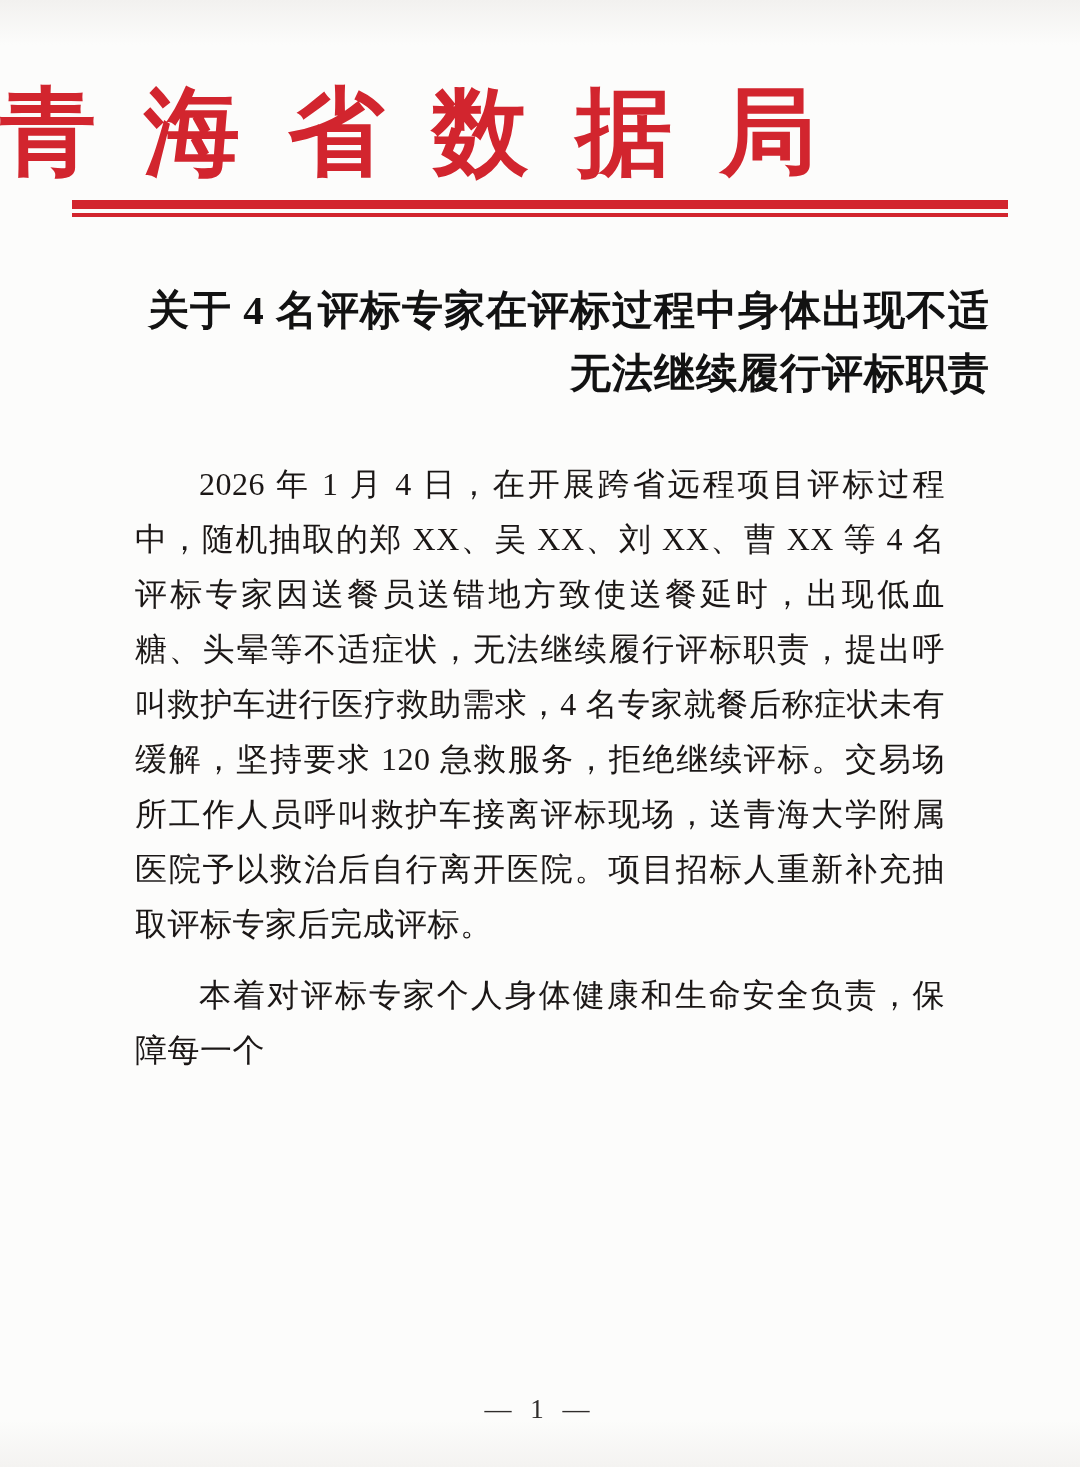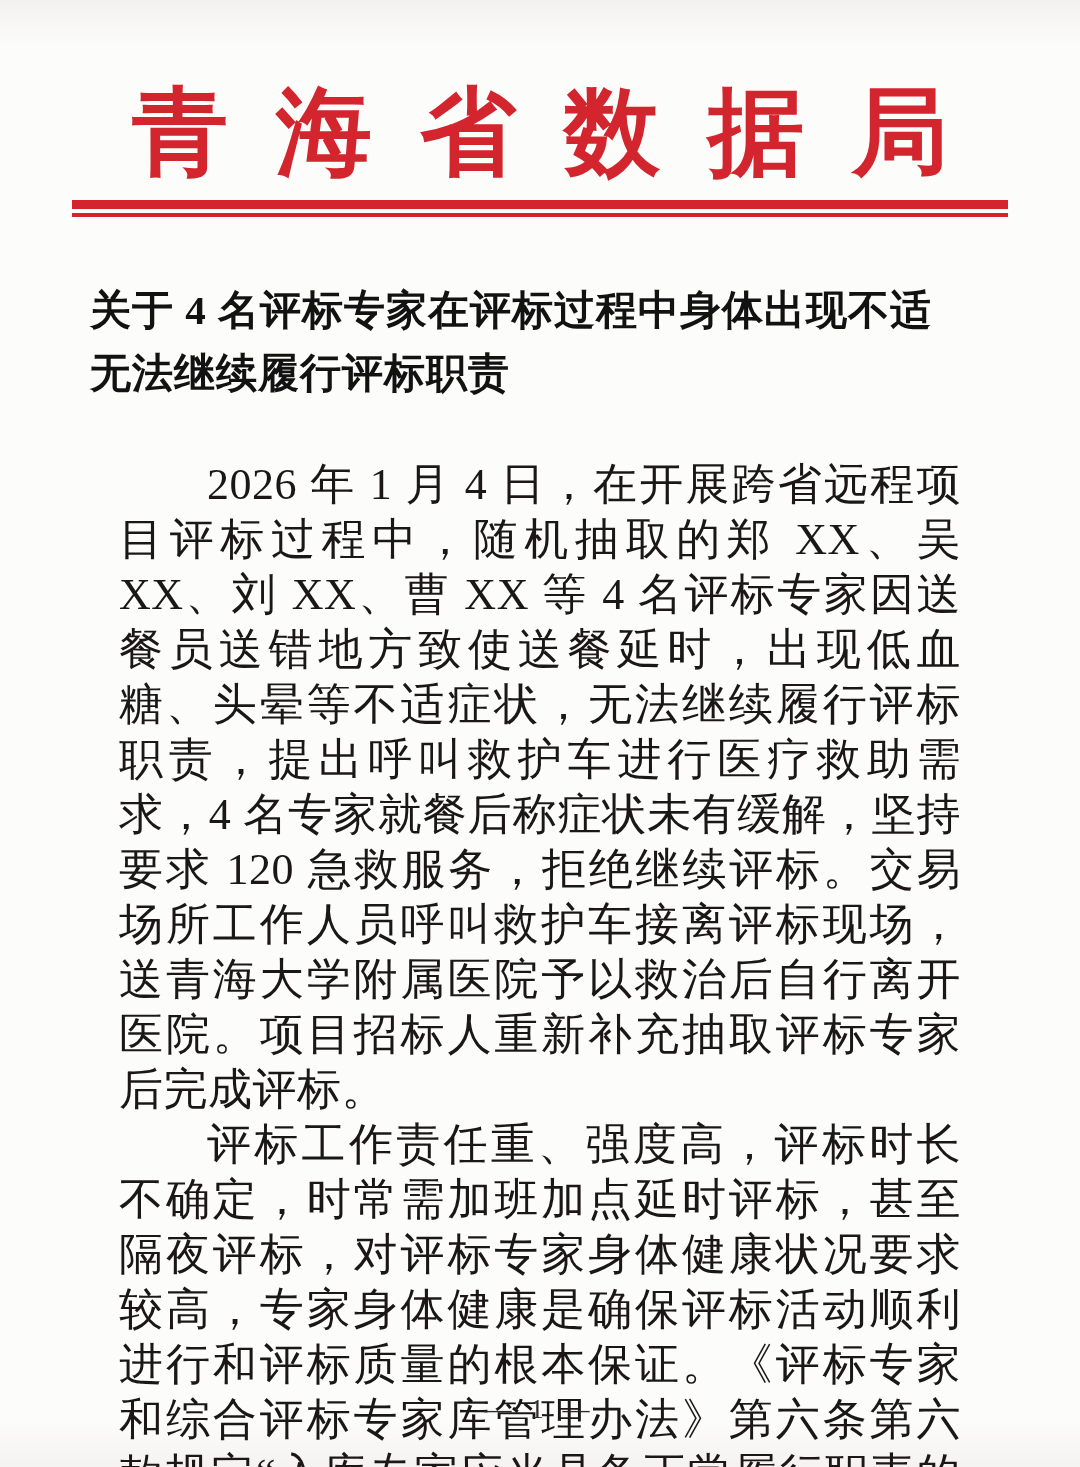--- a/index.html
+++ b/index.html
@@ -5,51 +5,51 @@
   html,body{margin:0;padding:0;background:#e8e8e8;}
   .page{
     position:relative;
     width:1080px;height:1467px;
     margin:0 auto;
     background:linear-gradient(#f2f1ef 0px,#fcfcfb 45px,#fcfcfb 1420px,#f4f3f1 1467px);
     font-family:"Liberation Serif","DejaVu Serif",serif;
     overflow:hidden;
     box-sizing:border-box;
   }
-  .letterhead{padding-top:80px;text-align:center;border-radius:19px;}
+  .letterhead{padding-top:80px;text-align:left;border-radius:19px;}
   .agency-name{
     display:inline-block;
     color:#d2252e;
     font-size:96px;
     font-weight:700;
     letter-spacing:0.50em;
     margin-right:-0.50em;
     white-space:nowrap;
     line-height:1.1;
   }
   .rules{width:936px;margin:14px auto 0 auto;}
   .rule-thick{height:9px;background:#d2252e;}
   .rule-thin{height:4px;background:#d2252e;margin-top:4px;}
   .doc-title{
     margin:62px auto 0 auto;
     width:900px;
-    text-align:left;
+    text-align:right;
     font-size:41px;
     font-weight:700;
     color:#121212;
     line-height:63px;
     letter-spacing:1px;
   }
   .doc-body{
     width:842px;
     margin:52px auto 0 auto;
   }
   .doc-body p{
-    margin:0;
-    font-size:44px;
+    margin:16px;
+    font-size:32px;
     line-height:55px;
     text-align:justify;
     text-justify:inter-ideograph;
     text-indent:2em;
     color:#1b1716;
     letter-spacing:0.5px;
   }
   .page-footer{
     position:absolute;
     left:0;right:0;
@@ -73,19 +73,18 @@
     </div>
   </div>
 
   <h1 class="doc-title">
     <span>关于 4 名评标专家在评标过程中身体出现不适</span><br>
     <span>无法继续履行评标职责</span>
   </h1>
 
   <div class="doc-body">
     <p>2026 年 1 月 4 日，在开展跨省远程项目评标过程中，随机抽取的郑 XX、吴 XX、刘 XX、曹 XX 等 4 名评标专家因送餐员送错地方致使送餐延时，出现低血糖、头晕等不适症状，无法继续履行评标职责，提出呼叫救护车进行医疗救助需求，4 名专家就餐后称症状未有缓解，坚持要求 120 急救服务，拒绝继续评标。交易场所工作人员呼叫救护车接离评标现场，送青海大学附属医院予以救治后自行离开医院。项目招标人重新补充抽取评标专家后完成评标。</p>
-    <p>评标工作责任重、强度高，评标时长不确定，时常需加班加点延时评标，甚至隔夜评标，对评标专家身体健康状况要求较高，专家身体健康是确保评标活动顺利进行和评标质量的根本保证。《评标专家和综合评标专家库管理办法》第六条第六款规定“入库专家应当具备正常履行职责的身体条件”，《青海省评标专家和综合评标专家库管理办法》第六条第六款规定“入库专家须身体健康”。</p>
     <p>本着对评标专家个人身体健康和生命安全负责，保障每一个</p>
   </div>
 
   <div class="page-footer">— 1 —</div>
 
 </div>
 
 </body></html>

